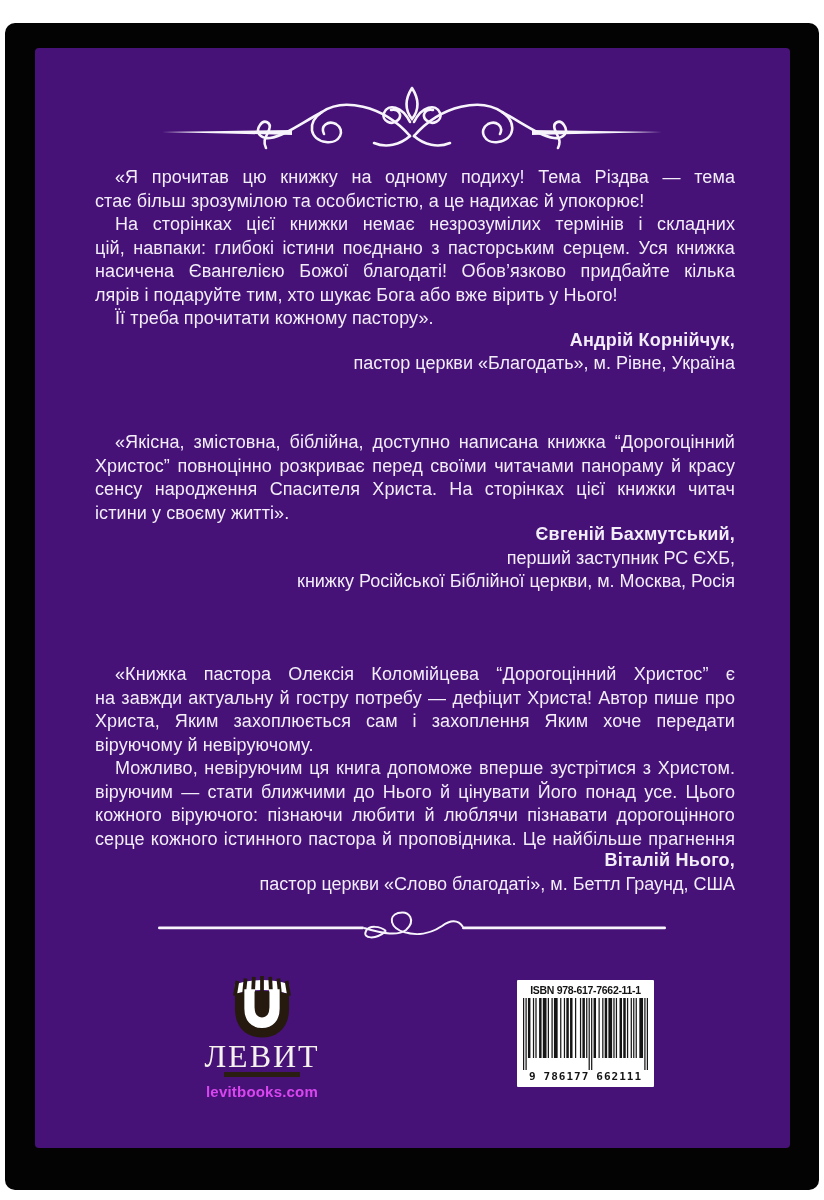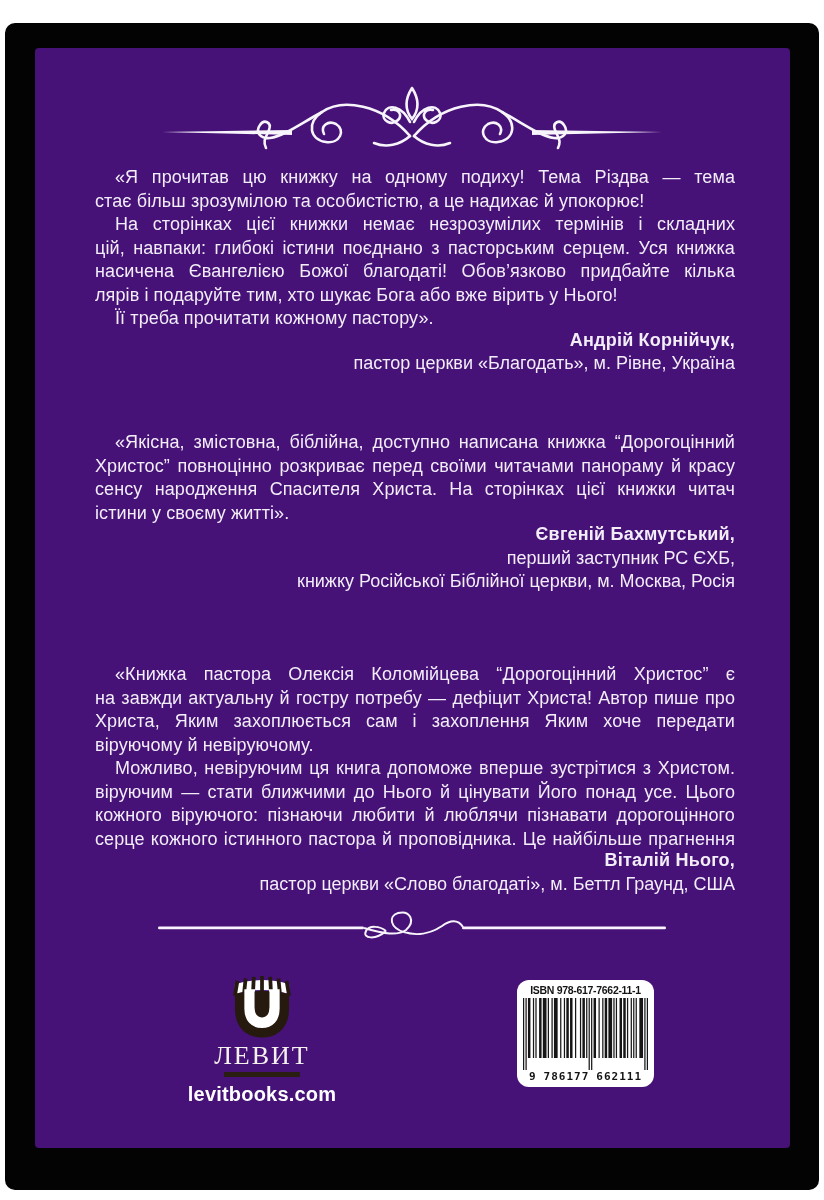--- a/index.html
+++ b/index.html
@@ -13,25 +13,25 @@
 
   .testimonial{position:absolute;left:60px;width:640px;color:#f2edf8;font-size:18px;line-height:23.5px;}
   .qline{text-align:justify;text-align-last:justify;height:23.5px;overflow:hidden;letter-spacing:.1px;}
   .qline.first{text-indent:20px;}
   .qline.plast{text-align-last:left;}
   .attr{margin-top:-2px;text-align:right;line-height:23.5px;}
   .attr .name{font-weight:bold;letter-spacing:.2px;}
 
   .publisher{position:absolute;left:152px;top:928px;width:150px;text-align:center;color:#ffffff;}
   .publisher svg{display:block;margin:0 auto;}
-  .pub-name{font-family:"Liberation Serif",serif;font-size:26px;letter-spacing:2px;line-height:26px;margin-top:3px;color:#f5f2ee;}
+  .pub-name{font-family:"Liberation Serif",serif;font-size:32px;letter-spacing:2px;line-height:26px;margin-top:3px;color:#f5f2ee;}
   .pub-bar{width:76px;height:5px;background:#2a1d12;margin:3px auto 6px auto;}
-  .pub-site{font-size:20px;font-weight:bold;letter-spacing:.2px;color:#ffffff;}
+  .pub-site{font-size:15px;font-weight:bold;letter-spacing:.2px;color:#d946ef;}
 
-  .barcode-box{position:absolute;left:482px;top:932px;width:137px;height:107px;background:#ffffff;border-radius:12px;color:#141414;}
+  .barcode-box{position:absolute;left:482px;top:932px;width:137px;height:107px;background:#ffffff;border-radius:1px;color:#141414;}
   .isbn-label{font-size:10.5px;font-weight:bold;letter-spacing:-0.3px;text-align:center;margin-top:4px;white-space:nowrap;}
   .bars{display:block;margin:2px auto 0 auto;}
   .bar-digits{position:absolute;left:0;right:0;bottom:4px;display:flex;justify-content:center;gap:7px;font-family:"DejaVu Sans Mono",monospace;font-size:11px;font-weight:bold;letter-spacing:1px;background:transparent;}
 </style>
 </head>
 <body>
 
 <div class="book">
   <div class="cover">
 

